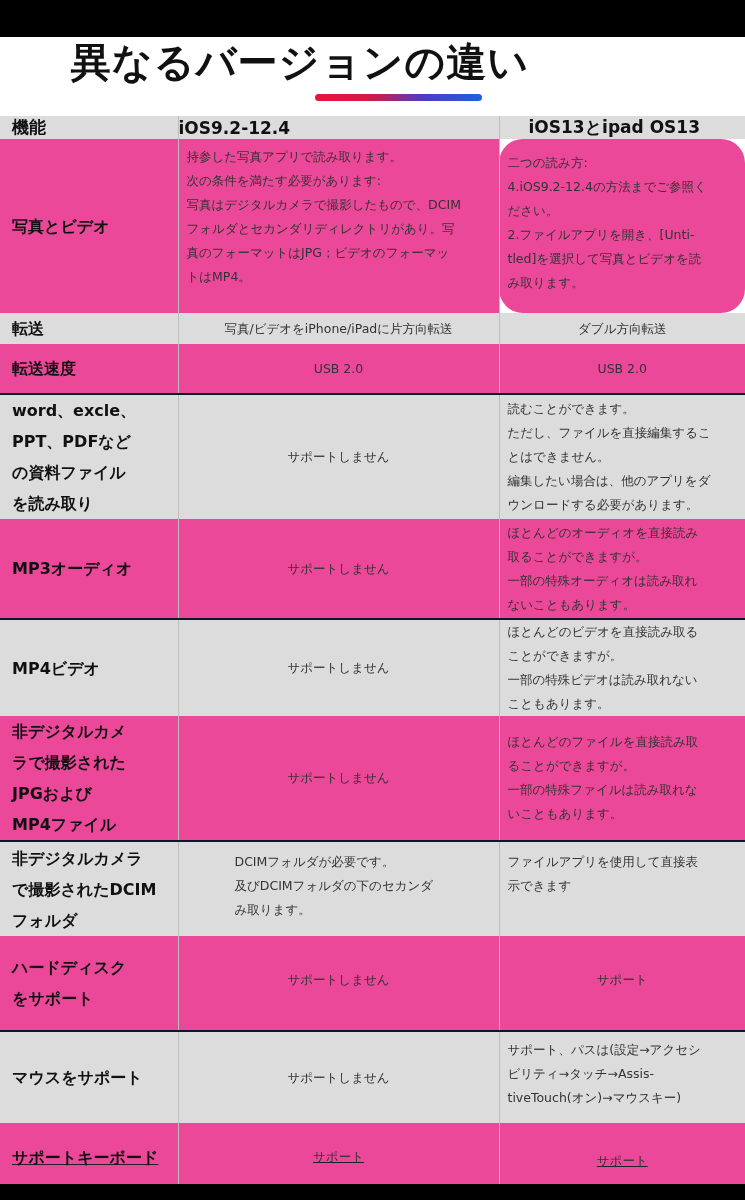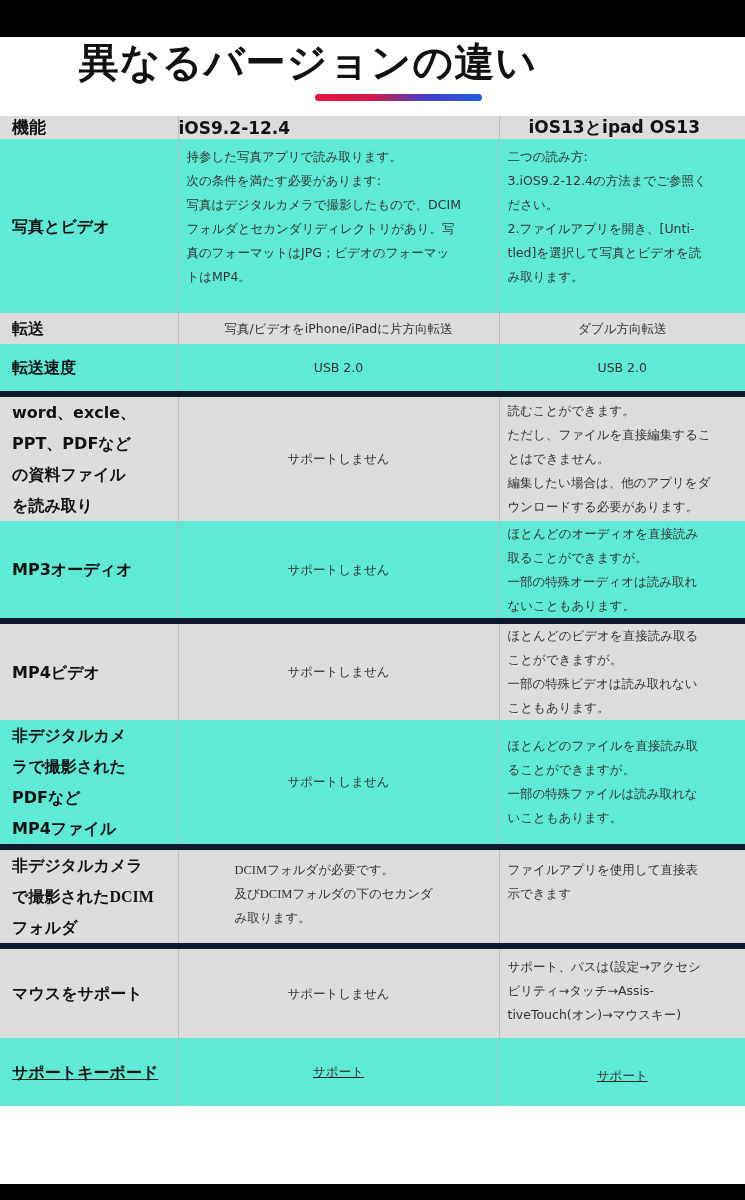--- a/index.html
+++ b/index.html
@@ -3,40 +3,40 @@
 <meta charset="utf-8">
 <style>
   html, body { margin: 0; padding: 0; }
   body {
     width: 745px; height: 1200px; background: #ffffff; position: relative; overflow: hidden;
     font-family: "DejaVu Sans", "Liberation Sans", sans-serif; color: #222;
   }
   .top-bar { position: absolute; left: 0; top: 0; width: 745px; height: 37px; background: #000; }
   .bottom-bar { position: absolute; left: 0; top: 1184px; width: 745px; height: 16px; background: #000; }
   .title {
-    position: absolute; left: 8px; top: 37px; width: 600px; height: 50px;
+    position: absolute; left: 0; top: 37px; width: 600px; height: 50px;
     text-align: center; font-size: 40px; font-weight: bold; line-height: 50px; color: #111;
     letter-spacing: 1px;
   }
   .accent-line {
     position: absolute; left: 315px; top: 94px; width: 167px; height: 7px; border-radius: 4px;
   }
   table.cmp {
     position: absolute; left: 0; top: 116px; width: 745px; border-collapse: collapse; table-layout: fixed;
   }
   table.cmp col.c1 { width: 178px; }
   table.cmp col.c2 { width: 321px; }
   table.cmp col.c3 { width: 246px; }
   table.cmp td, table.cmp th {
     padding: 0; vertical-align: middle; border-left: 1.5px solid #bdbdbd;
   }
   table.cmp td:first-child, table.cmp th:first-child { border-left: none; }
   tr.gray td, tr.gray th { background: #dcdcdc; }
-  tr.white td { background: #5eead4; }
-  tr.sep td { border-top: 6px solid #0f172a; }
+  tr.white td { background: #ec4899; }
+  tr.sep td { border-top: 2px solid #0f172a; }
   .feat { font-size: 16px; font-weight: bold; color: #111; padding-left: 12px !important; line-height: 31px; }
   .hdr { font-size: 17px; font-weight: bold; color: #111; }
   .hdr-c1 { text-align: left; padding-left: 12px !important; }
   .hdr-c2 { text-align: left; }
   .hdr-c3 { padding-right: 16px !important; }
   .body-text { font-size: 12.5px; color: #333; line-height: 24px; }
   .center { text-align: center; }
   .left-pad { padding-left: 8px !important; padding-right: 6px !important; }
   .left-pad-2 { padding-left: 16px !important; padding-right: 10px !important; }
   .line { display: block; white-space: nowrap; }
@@ -68,23 +68,23 @@
           <span class="line">写真とビデオ</span>
         </td>
     <td class="body-text left-pad" style="vertical-align:top; padding-top:6px;">
       <span class="line">持参した写真アプリで読み取ります。</span>
       <span class="line">次の条件を満たす必要があります:</span>
       <span class="line">写真はデジタルカメラで撮影したもので、DCIM</span>
       <span class="line">フォルダとセカンダリディレクトリがあり。写</span>
       <span class="line">真のフォーマットはJPG；ビデオのフォーマッ</span>
       <span class="line">トはMP4。</span>
     </td>
-    <td class="body-text left-pad" style="vertical-align:top; padding-top:6px;">
+    <td class="body-text left-pad" style="vertical-align:top; padding-top:12px;border-radius:24px;">
       <span class="line">二つの読み方:</span>
-      <span class="line">3.iOS9.2-12.4の方法までご参照く</span>
+      <span class="line">4.iOS9.2-12.4の方法までご参照く</span>
       <span class="line">ださい。</span>
       <span class="line">2.ファイルアプリを開き、[Unti-</span>
       <span class="line">tled]を選択して写真とビデオを読</span>
       <span class="line">み取ります。</span>
     </td>
   </tr>
 
   <tr class="gray" style="height:24px;margin-left:20px;">
     <td class="feat">
           <span class="line">転送</span>
@@ -141,49 +141,57 @@
       <span class="line">ことができますが。</span>
       <span class="line"> 一部の特殊ビデオは読み取れない</span>
       <span class="line">こともあります。</span>
     </td>
   </tr>
 
   <tr class="white" style="height:122px;margin-top:8px;">
     <td class="feat">
       <span class="line">非デジタルカメ</span>
       <span class="line">ラで撮影された</span>
-      <span class="line">PDFなど</span>
+      <span class="line">JPGおよび</span>
       <span class="line">MP4ファイル</span>
     </td>
     <td class="body-text center">サポートしません</td>
     <td class="body-text left-pad">
       <span class="line">ほとんどのファイルを直接読み取</span>
       <span class="line">ることができますが。</span>
       <span class="line">一部の特殊ファイルは読み取れな</span>
       <span class="line">いこともあります。</span>
     </td>
   </tr>
 
-  <tr class="gray sep" style="height:95px;font-family:Liberation Serif, serif;">
+  <tr class="gray sep" style="height:95px;">
     <td class="feat">
       <span class="line">非デジタルカメラ</span>
       <span class="line">で撮影されたDCIM</span>
       <span class="line">フォルダ</span>
     </td>
     <td class="body-text left-pad-2" style="vertical-align:top; padding-top:8px; padding-left:56px !important;">
       <span class="line">DCIMフォルダが必要です。</span>
       <span class="line"> 及びDCIMフォルダの下のセカンダ</span>
       <span class="line">み取ります。</span>
     </td>
     <td class="body-text left-pad" style="vertical-align:top; padding-top:8px;">
       <span class="line">ファイルアプリを使用して直接表</span>
       <span class="line">示できます</span>
     </td>
   </tr>
 
+  <tr class="white" style="height:95px;">
+    <td class="feat">
+      <span class="line">ハードディスク</span>
+      <span class="line">をサポート</span>
+    </td>
+    <td class="body-text center" style="vertical-align:top; padding-top:32px;">サポートしません</td>
+    <td class="body-text center" style="vertical-align:top; padding-top:32px;">サポート</td>
+  </tr>
 
   <tr class="gray sep" style="height:92px;">
     <td class="feat">
           <span class="line">マウスをサポート</span>
         </td>
     <td class="body-text center">サポートしません</td>
     <td class="body-text left-pad" style="vertical-align:top; padding-top:6px;">
       <span class="line">サポート、パスは(設定→アクセシ</span>
       <span class="line">ビリティ→タッチ→Assis-</span>
       <span class="line">tiveTouch(オン)→マウスキー)</span>

